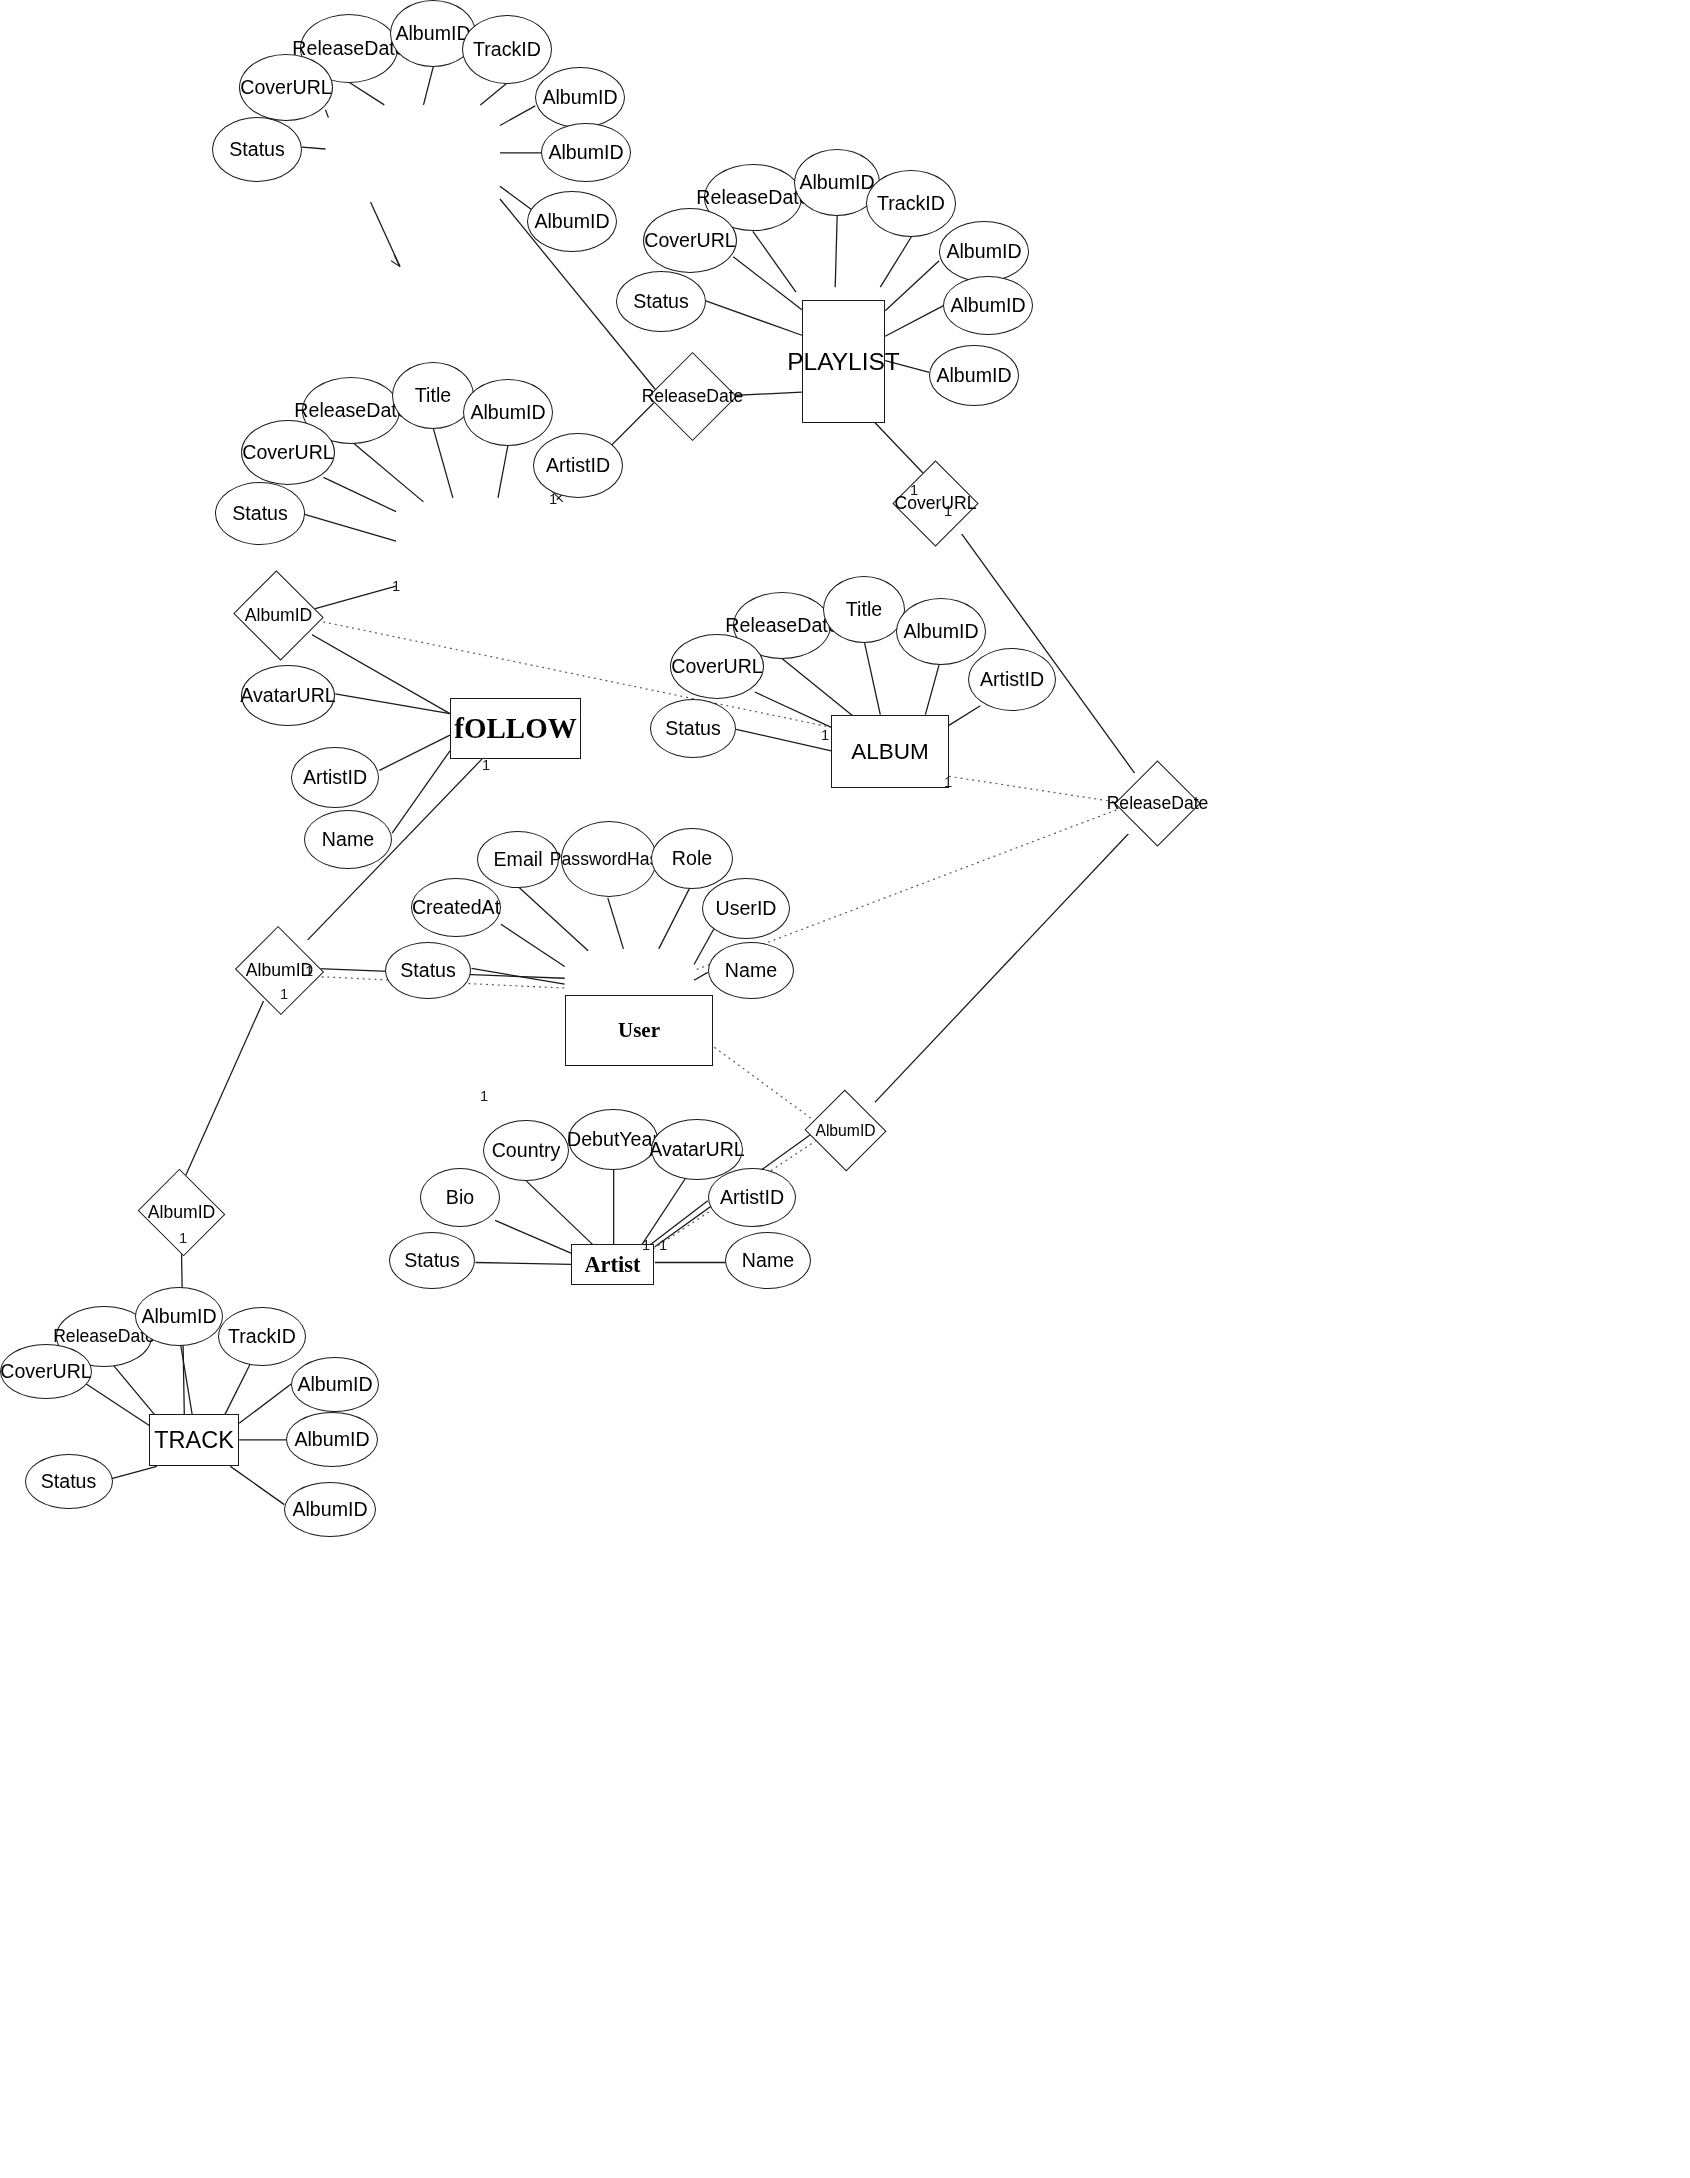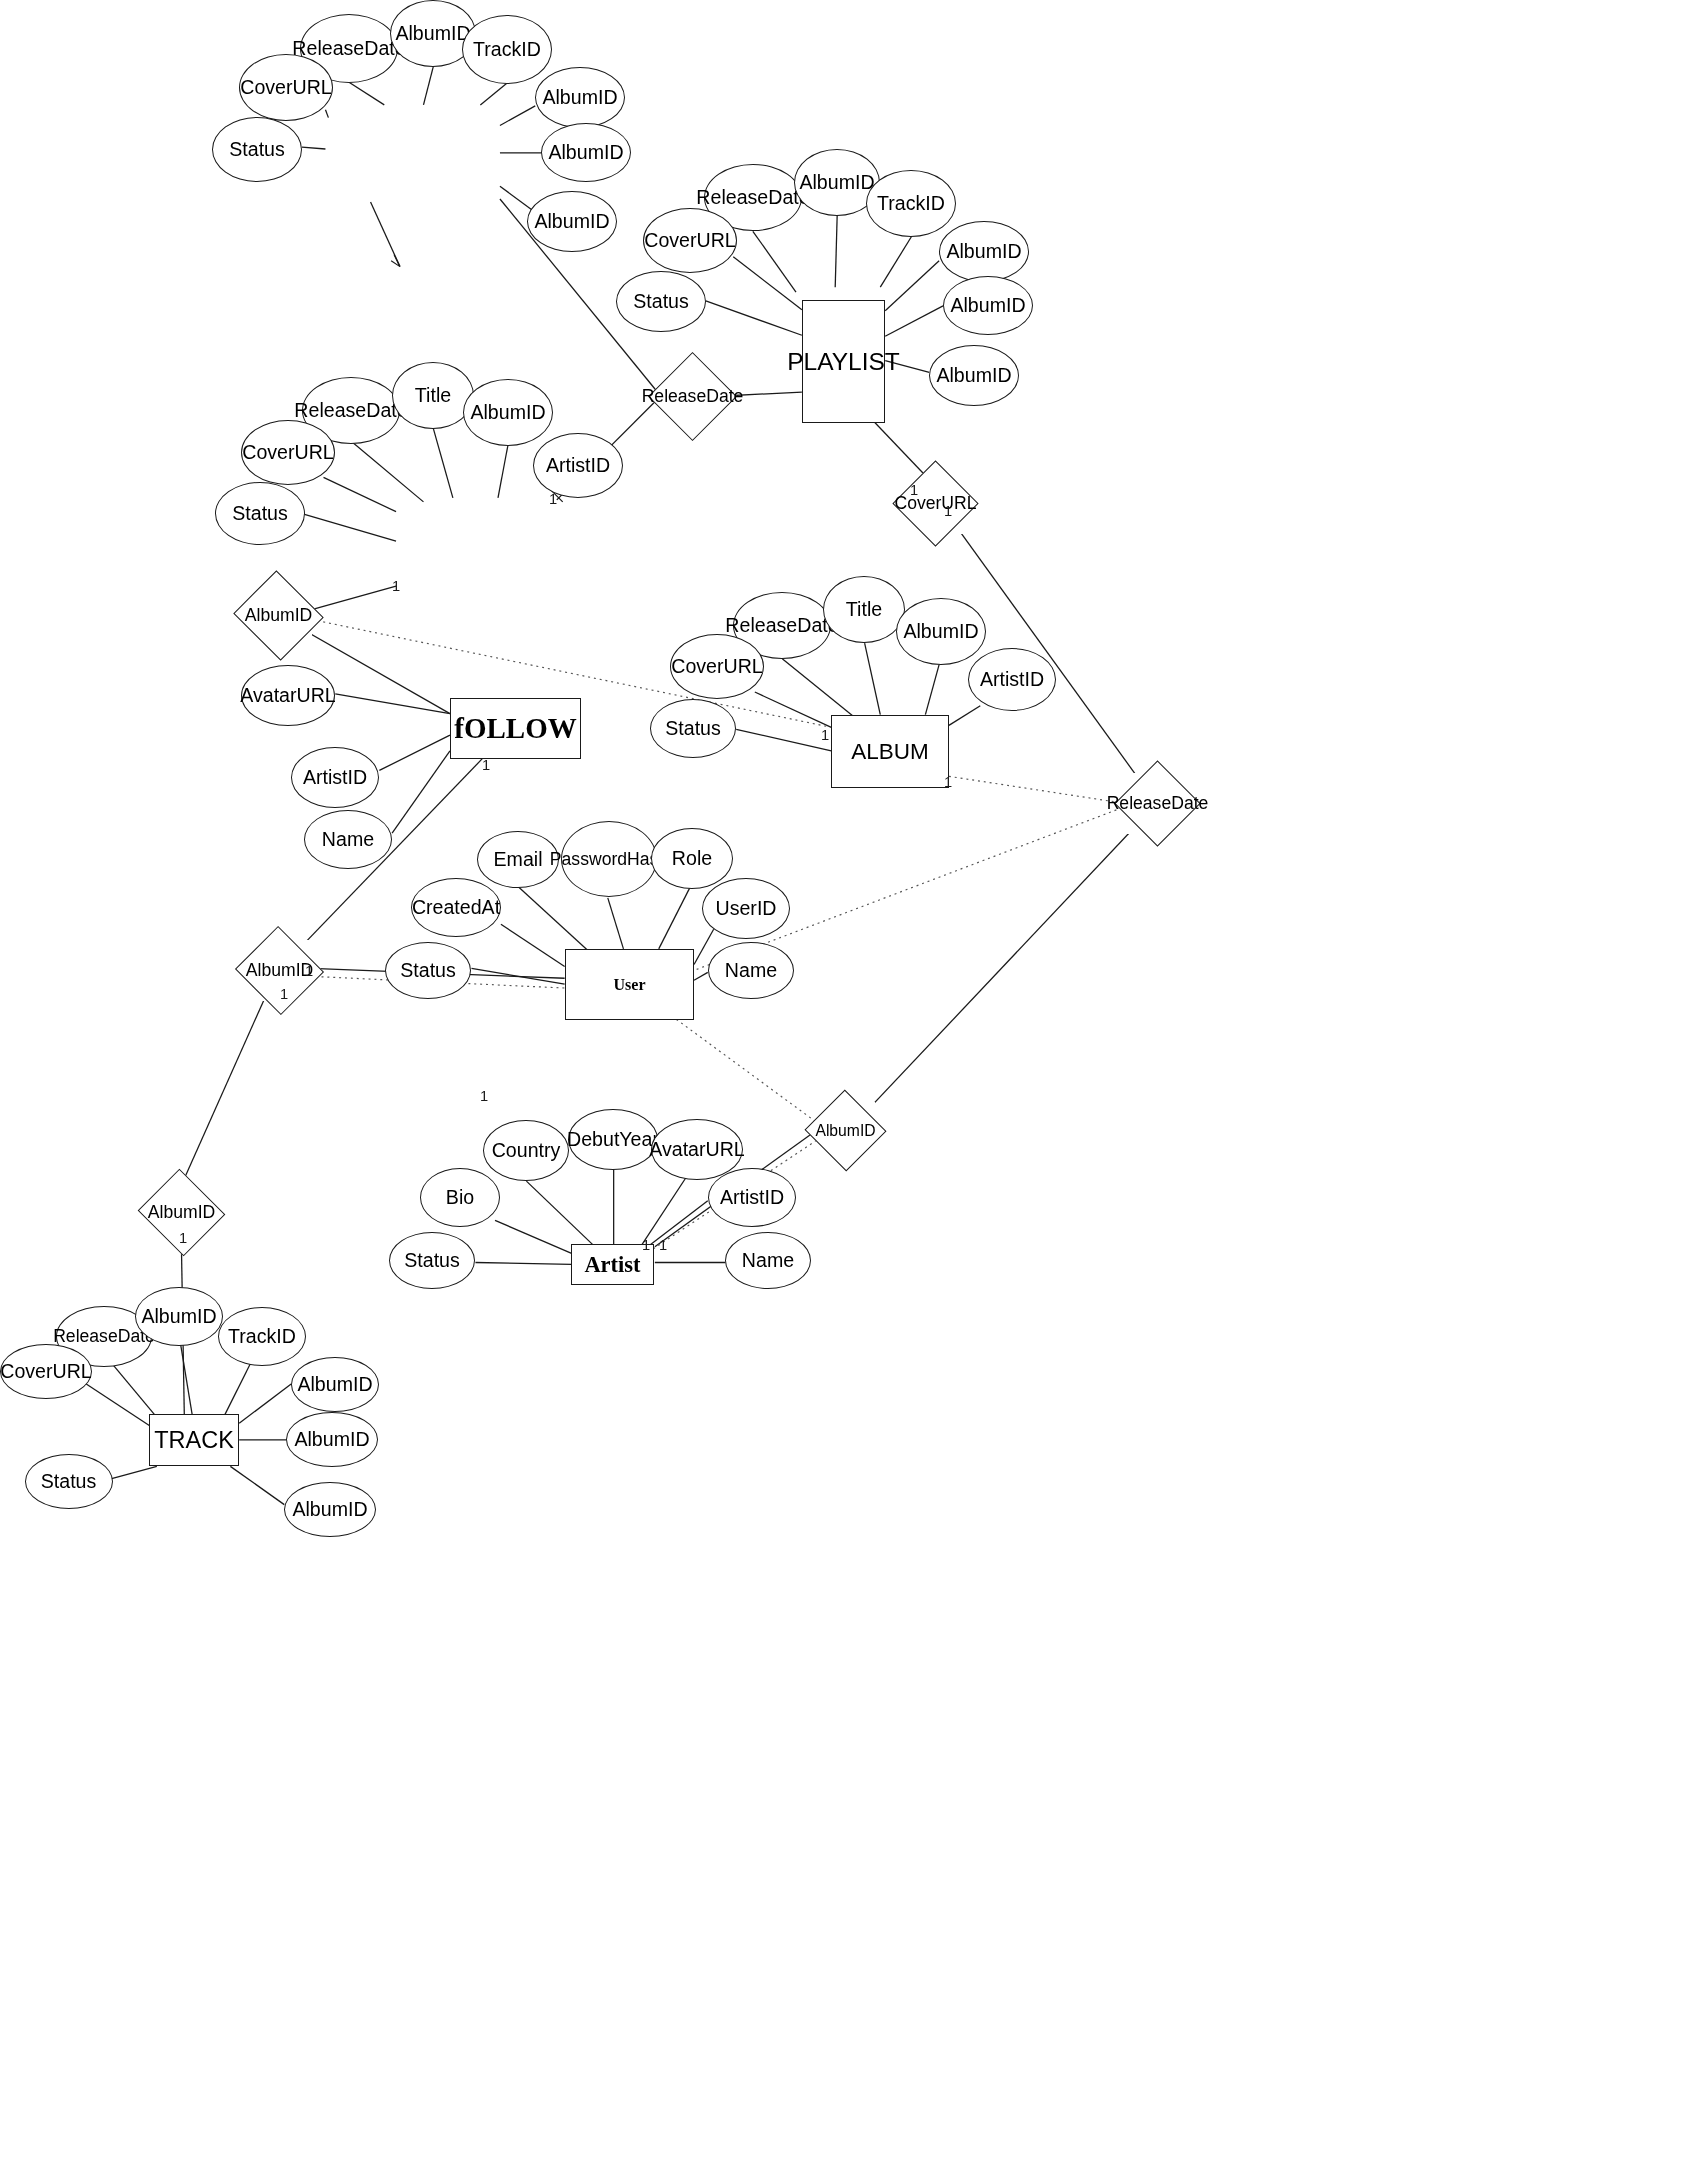--- a/index.html
+++ b/index.html
@@ -137,21 +137,21 @@
 
   <div class="node entity" style="left:802px;top:300px;width:83px;height:123px;font-size:24.5px;">
     <span style="white-space:nowrap;">PLAYLIST</span>
   </div>
   <div class="node entity serif" style="left:450px;top:698px;width:131px;height:61px;font-size:29px;">
     <span>fOLLOW</span>
   </div>
   <div class="node entity" style="left:831px;top:715px;width:118px;height:73px;font-size:22.5px;">
     <span>ALBUM</span>
   </div>
-  <div class="node entity serif" style="left:565px;top:949px;width:129px;height:71px;font-size:16px;">
+  <div class="node entity serif" style="left:565px;top:995px;width:148px;height:71px;font-size:21px;">
     <span>User</span>
   </div>
   <div class="node entity serif" style="left:571px;top:1244px;width:83px;height:41px;font-size:22.5px;">
     <span>Artist</span>
   </div>
   <div class="node entity" style="left:149px;top:1414px;width:90px;height:52px;font-size:23.5px;">
     <span>TRACK</span>
   </div>
 
   <div class="node ellipse" style="left:300px;top:13.7px;width:98px;height:69px;">

